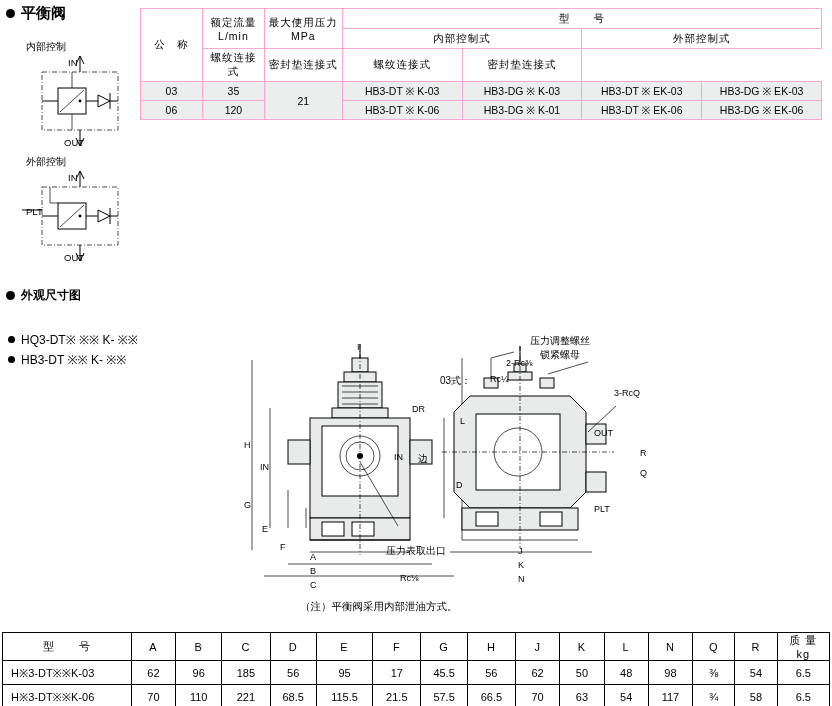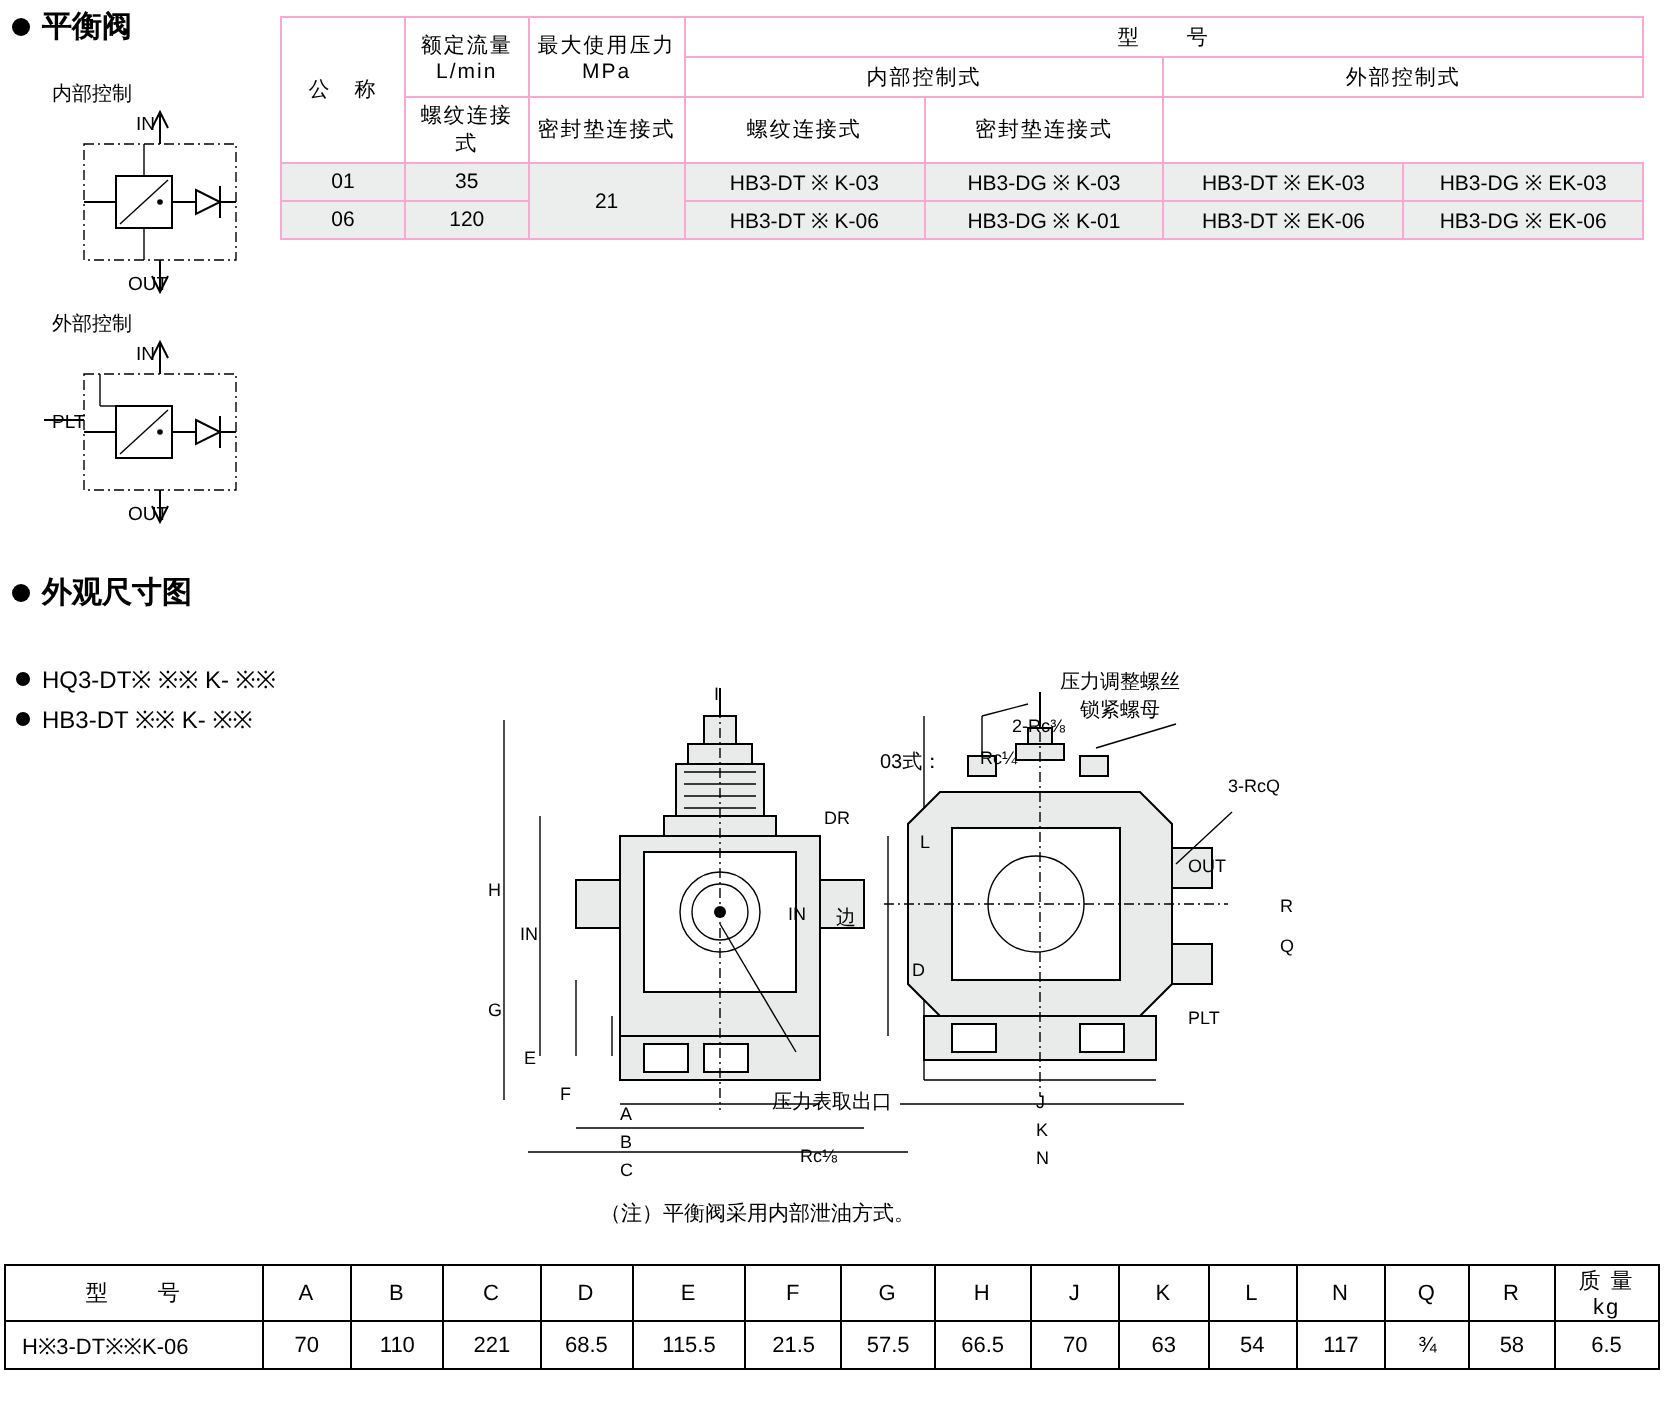--- a/index.html
+++ b/index.html
@@ -26,21 +26,21 @@
   }
   .bullet {
     width: 9px; height: 9px;
     border-radius: 50%;
     background: #000;
     display: inline-block;
     flex: 0 0 auto;
   }
   .bullet.small { width: 7px; height: 7px; }
   #head-balance-valve { left: 6px; top: 4px; font-size: 15px; }
-  #head-dimension     { left: 6px; top: 287px; font-size: 15px; justify-content: center; }
+  #head-dimension     { left: 6px; top: 287px; font-size: 12px; justify-content: center; }
   #model-line-1 { left: 8px; top: 331px; font-size: 12px; font-weight: normal; }
   #model-line-2 { left: 8px; top: 351px; font-size: 12px; font-weight: normal; }
 
   
   .schem-label {
     position: absolute;
     font-size: 9.5px;
     white-space: nowrap;
   }
   .schem-title {
@@ -208,21 +208,21 @@
         <td class="hdr" colspan="2">内部控制式</td>
         <td class="hdr" colspan="2">外部控制式</td>
       </tr>
       <tr>
         <td class="hdr">螺纹连接式</td>
         <td class="hdr">密封垫连接式</td>
         <td class="hdr">螺纹连接式</td>
         <td class="hdr">密封垫连接式</td>
       </tr>
       <tr>
-        <td class="rowcell shade">01</td>
+        <td class="rowcell shade">03</td>
         <td class="rowcell shade">35</td>
         <td class="rowcell shade" rowspan="2">21</td>
         <td class="rowcell shade">HB3-DT ※ K-03</td>
         <td class="rowcell shade">HB3-DG ※ K-03</td>
         <td class="rowcell shade">HB3-DT ※ EK-03</td>
         <td class="rowcell shade">HB3-DG ※ EK-03</td>
       </tr>
       <tr>
         <td class="rowcell shade">06</td>
         <td class="rowcell shade">120</td>
@@ -380,20 +380,38 @@
         <td>L</td>
         <td>N</td>
         <td>Q</td>
         <td>R</td>
         <td>
           <div>质 量</div>
           <div>kg</div>
         </td>
       </tr>
       <tr>
+        <td class="model">H※3-DT※※K-03</td>
+        <td>62</td>
+        <td>96</td>
+        <td>185</td>
+        <td>56</td>
+        <td>95</td>
+        <td>17</td>
+        <td>45.5</td>
+        <td>56</td>
+        <td>62</td>
+        <td>50</td>
+        <td>48</td>
+        <td>98</td>
+        <td>⅜</td>
+        <td>54</td>
+        <td>6.5</td>
+      </tr>
+      <tr>
         <td class="model">H※3-DT※※K-06</td>
         <td>70</td>
         <td>110</td>
         <td>221</td>
         <td>68.5</td>
         <td>115.5</td>
         <td>21.5</td>
         <td>57.5</td>
         <td>66.5</td>
         <td>70</td>

